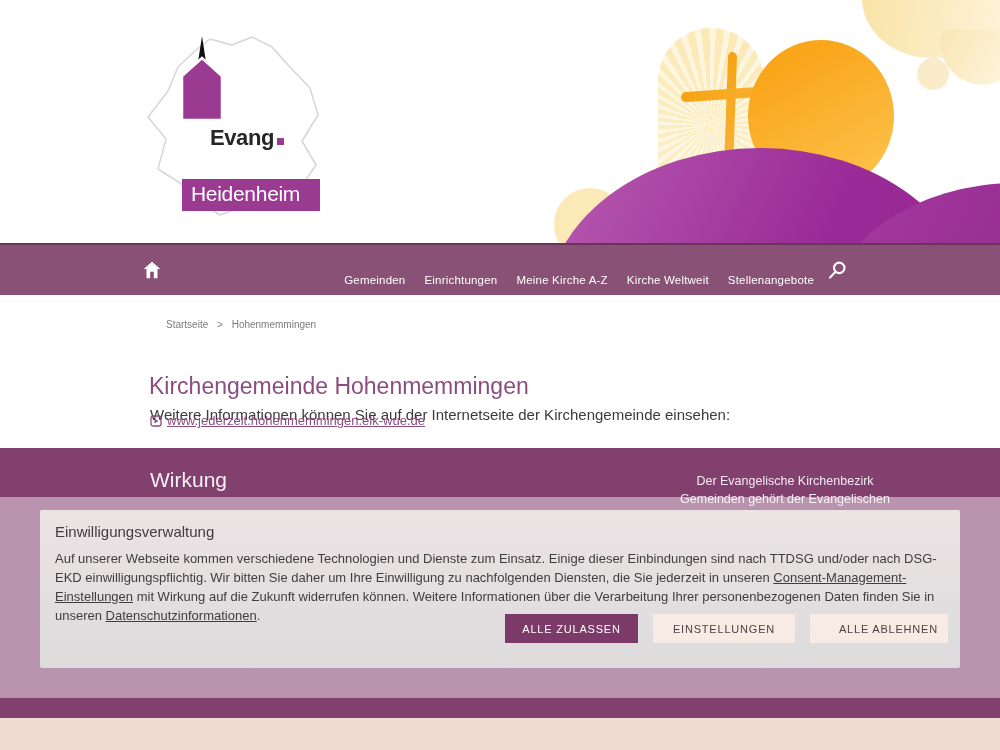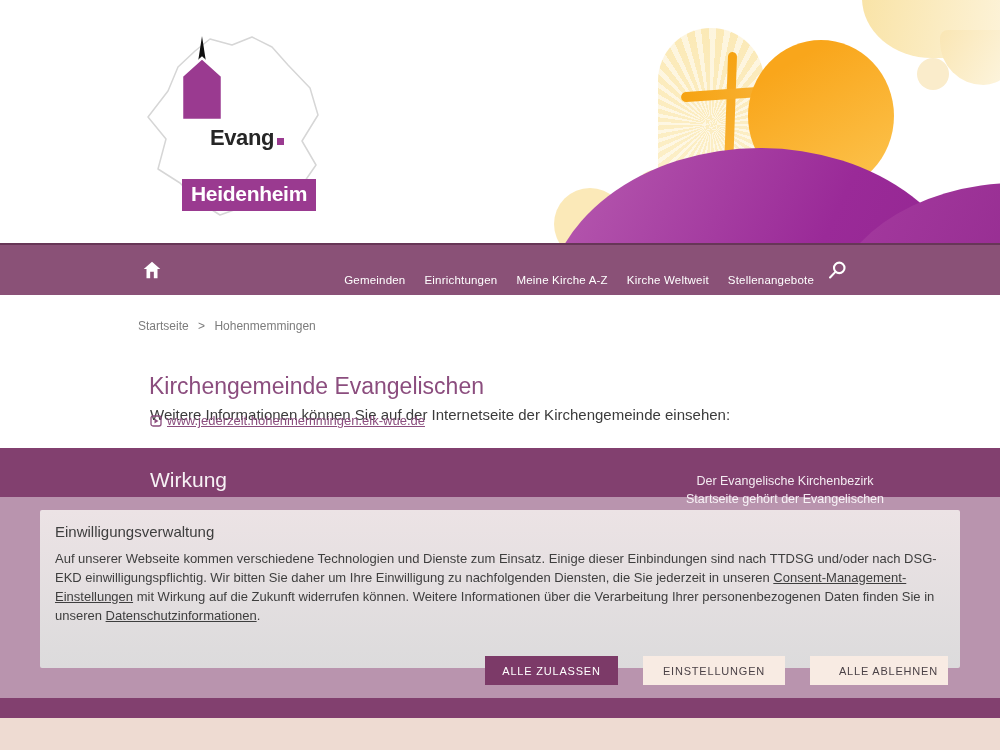--- a/index.html
+++ b/index.html
@@ -49,34 +49,34 @@
     background:linear-gradient(115deg,#a53ba0,#8c2387 80%);}
 
   
   .logo{position:absolute;left:140px;top:33px;width:185px;height:190px;}
   .logo svg.map{position:absolute;left:0;top:0;}
   .logo .church{position:absolute;left:40px;top:3px;}
   .logo .line1{position:absolute;left:70px;top:92px;font-size:22px;font-weight:bold;color:#262626;letter-spacing:-0.4px;}
   .logo .sq-dot{display:inline-block;width:7px;height:7px;background:var(--logo-purple);margin-left:3px;}
   .logo .line2{position:absolute;left:31px;top:116px;font-size:22px;font-weight:bold;color:#262626;letter-spacing:-0.4px;}
   .logo .badge{position:absolute;left:42px;top:146px;background:var(--logo-purple);color:#fff;
-    font-size:21px;font-weight:bold;padding:3px 9px 5px 9px;letter-spacing:-0.3px;}
+    font-size:21px;font-weight:normal;padding:3px 20px 5px 9px;letter-spacing:-0.3px;}
 
   
   .nav{position:absolute;left:0;top:243px;width:1000px;height:52px;background:var(--nav-bg);
     border-top:2px solid rgba(59,22,48,.45);box-sizing:border-box;display:flex;align-items:center;}
   .nav .home{position:absolute;left:141px;top:14px;width:22px;height:22px;cursor:pointer;}
   .nav .links{position:absolute;right:148px;top:0;height:100%;display:flex;align-items:center;gap:19px;}
   .nav .links a{color:#fff;font-size:11.5px;text-decoration:none;letter-spacing:.2px;margin-top:20px;}
   .nav .search{position:absolute;right:152px;top:15px;width:21px;height:21px;cursor:pointer;}
   .nav .links{right:186px;}
 
   
   .content{position:absolute;left:0;top:295px;width:1000px;height:153px;background:#fff;}
-  .breadcrumb{position:absolute;left:138px;top:24px;font-size:12px;color:#7c7c7c;}
+  .breadcrumb{position:absolute;left:166px;top:24px;font-size:10px;color:#7c7c7c;}
   .breadcrumb a{color:#7c7c7c;text-decoration:none;}
   .breadcrumb .sep{margin:0 6px;}
   .page-title{position:absolute;left:149px;top:63px;font-size:23px;font-weight:500;color:var(--accent);}
   .intro{position:absolute;left:150px;top:96px;font-size:15px;color:#3b3b3b;}
   .ext-link{position:absolute;left:150px;top:118px;display:flex;align-items:center;gap:5px;}
   .ext-link a{font-size:13px;color:var(--accent);text-decoration:underline;}
 
   
   .footer{position:absolute;left:0;top:448px;width:1000px;height:270px;background:var(--footer-bg);}
   .footer .kontakt{position:absolute;left:150px;top:20px;font-size:21px;color:#f7f1f5;font-weight:400;}
@@ -87,21 +87,21 @@
 
   
   .consent-backdrop{position:absolute;left:0;top:497px;width:1000px;height:201px;
     background:rgba(255,255,255,.44);}
   .consent{position:absolute;left:40px;top:510px;width:920px;height:158px;box-sizing:border-box;
     background:linear-gradient(180deg,var(--banner-top),var(--banner-bottom));
     border-radius:2px;padding:13px 15px;}
   .consent h2{margin:0;font-size:15px;font-weight:400;color:#3e3e3e;}
   .consent p{margin:9px 0 0 0;font-size:13px;line-height:19px;color:#3e3e3e;width:895px;}
   .consent p a{color:#3e3e3e;text-decoration:underline;}
-  .consent .btn-row{position:absolute;right:12px;top:104px;display:flex;gap:25px;margin-top:42px;}
+  .consent .btn-row{position:absolute;right:12px;top:104px;display:flex;gap:15px;}
   .consent button{font-family:"Liberation Sans",sans-serif;font-size:11px;letter-spacing:.8px;
     height:29px;border:none;cursor:pointer;padding:0 10px;}
   .btn-accept{min-width:133px;background:var(--accept-bg);color:#fff;}
   .btn-settings{min-width:142px;background:var(--btn-light);color:#4b4247;}
   .btn-reject{min-width:138px;background:var(--btn-light);color:#4b4247;text-align:right;}
 </style>
 </head>
 <body>
 
 <div id="app">
@@ -148,36 +148,36 @@
       <line x1="9.6" y1="13.6" x2="3.5" y2="20" stroke="#ffffff" stroke-width="2.4" stroke-linecap="round"></line>
     </svg>
   </nav>
 
   <main class="content">
     <div class="breadcrumb">
       <a href="#">Startseite</a>
       <span class="sep">&gt;</span>
       <span>Hohenmemmingen</span>
     </div>
-    <h1 class="page-title">Kirchengemeinde Evangelischen</h1>
+    <h1 class="page-title">Kirchengemeinde Hohenmemmingen</h1>
     <p class="intro">Weitere Informationen können Sie auf der Internetseite der Kirchengemeinde einsehen:</p>
     <div class="ext-link">
       <svg width="12" height="12" viewBox="0 0 12 12">
         <rect x="1" y="1" width="10" height="10" rx="2" fill="none" stroke="#8b4d7e" stroke-width="1.3"></rect>
         <polygon points="4.5,3.5 8.5,6 4.5,8.5" fill="#8b4d7e"></polygon>
       </svg>
       <a href="#">www.jederzeit.hohenmemmingen.elk-wue.de</a>
     </div>
   </main>
 
   <footer class="footer">
     <div class="kontakt">Wirkung</div>
     <div class="right-col">
       <div>Der Evangelische Kirchenbezirk</div>
-      <div>Startseite gehört der Evangelischen</div>
+      <div>Gemeinden gehört der Evangelischen</div>
     </div>
   </footer>
 
   <div class="bottom-strip"></div>
 
   <div class="consent-backdrop"></div>
   <div class="consent">
     <h2>Einwilligungsverwaltung</h2>
     <p><span>Auf unserer Webseite kommen verschiedene Technologien und Dienste zum Einsatz. Einige dieser Einbindungen sind nach TTDSG und/oder nach DSG-EKD einwilligungspflichtig. Wir bitten Sie daher um Ihre Einwilligung zu nachfolgenden Diensten, die Sie jederzeit in unseren </span><a href="#">Consent-Management-Einstellungen</a><span> mit Wirkung auf die Zukunft widerrufen können. Weitere Informationen über die Verarbeitung Ihrer personenbezogenen Daten finden Sie in unseren </span><a href="#">Datenschutzinformationen</a><span>.</span></p>
     <div class="btn-row">

